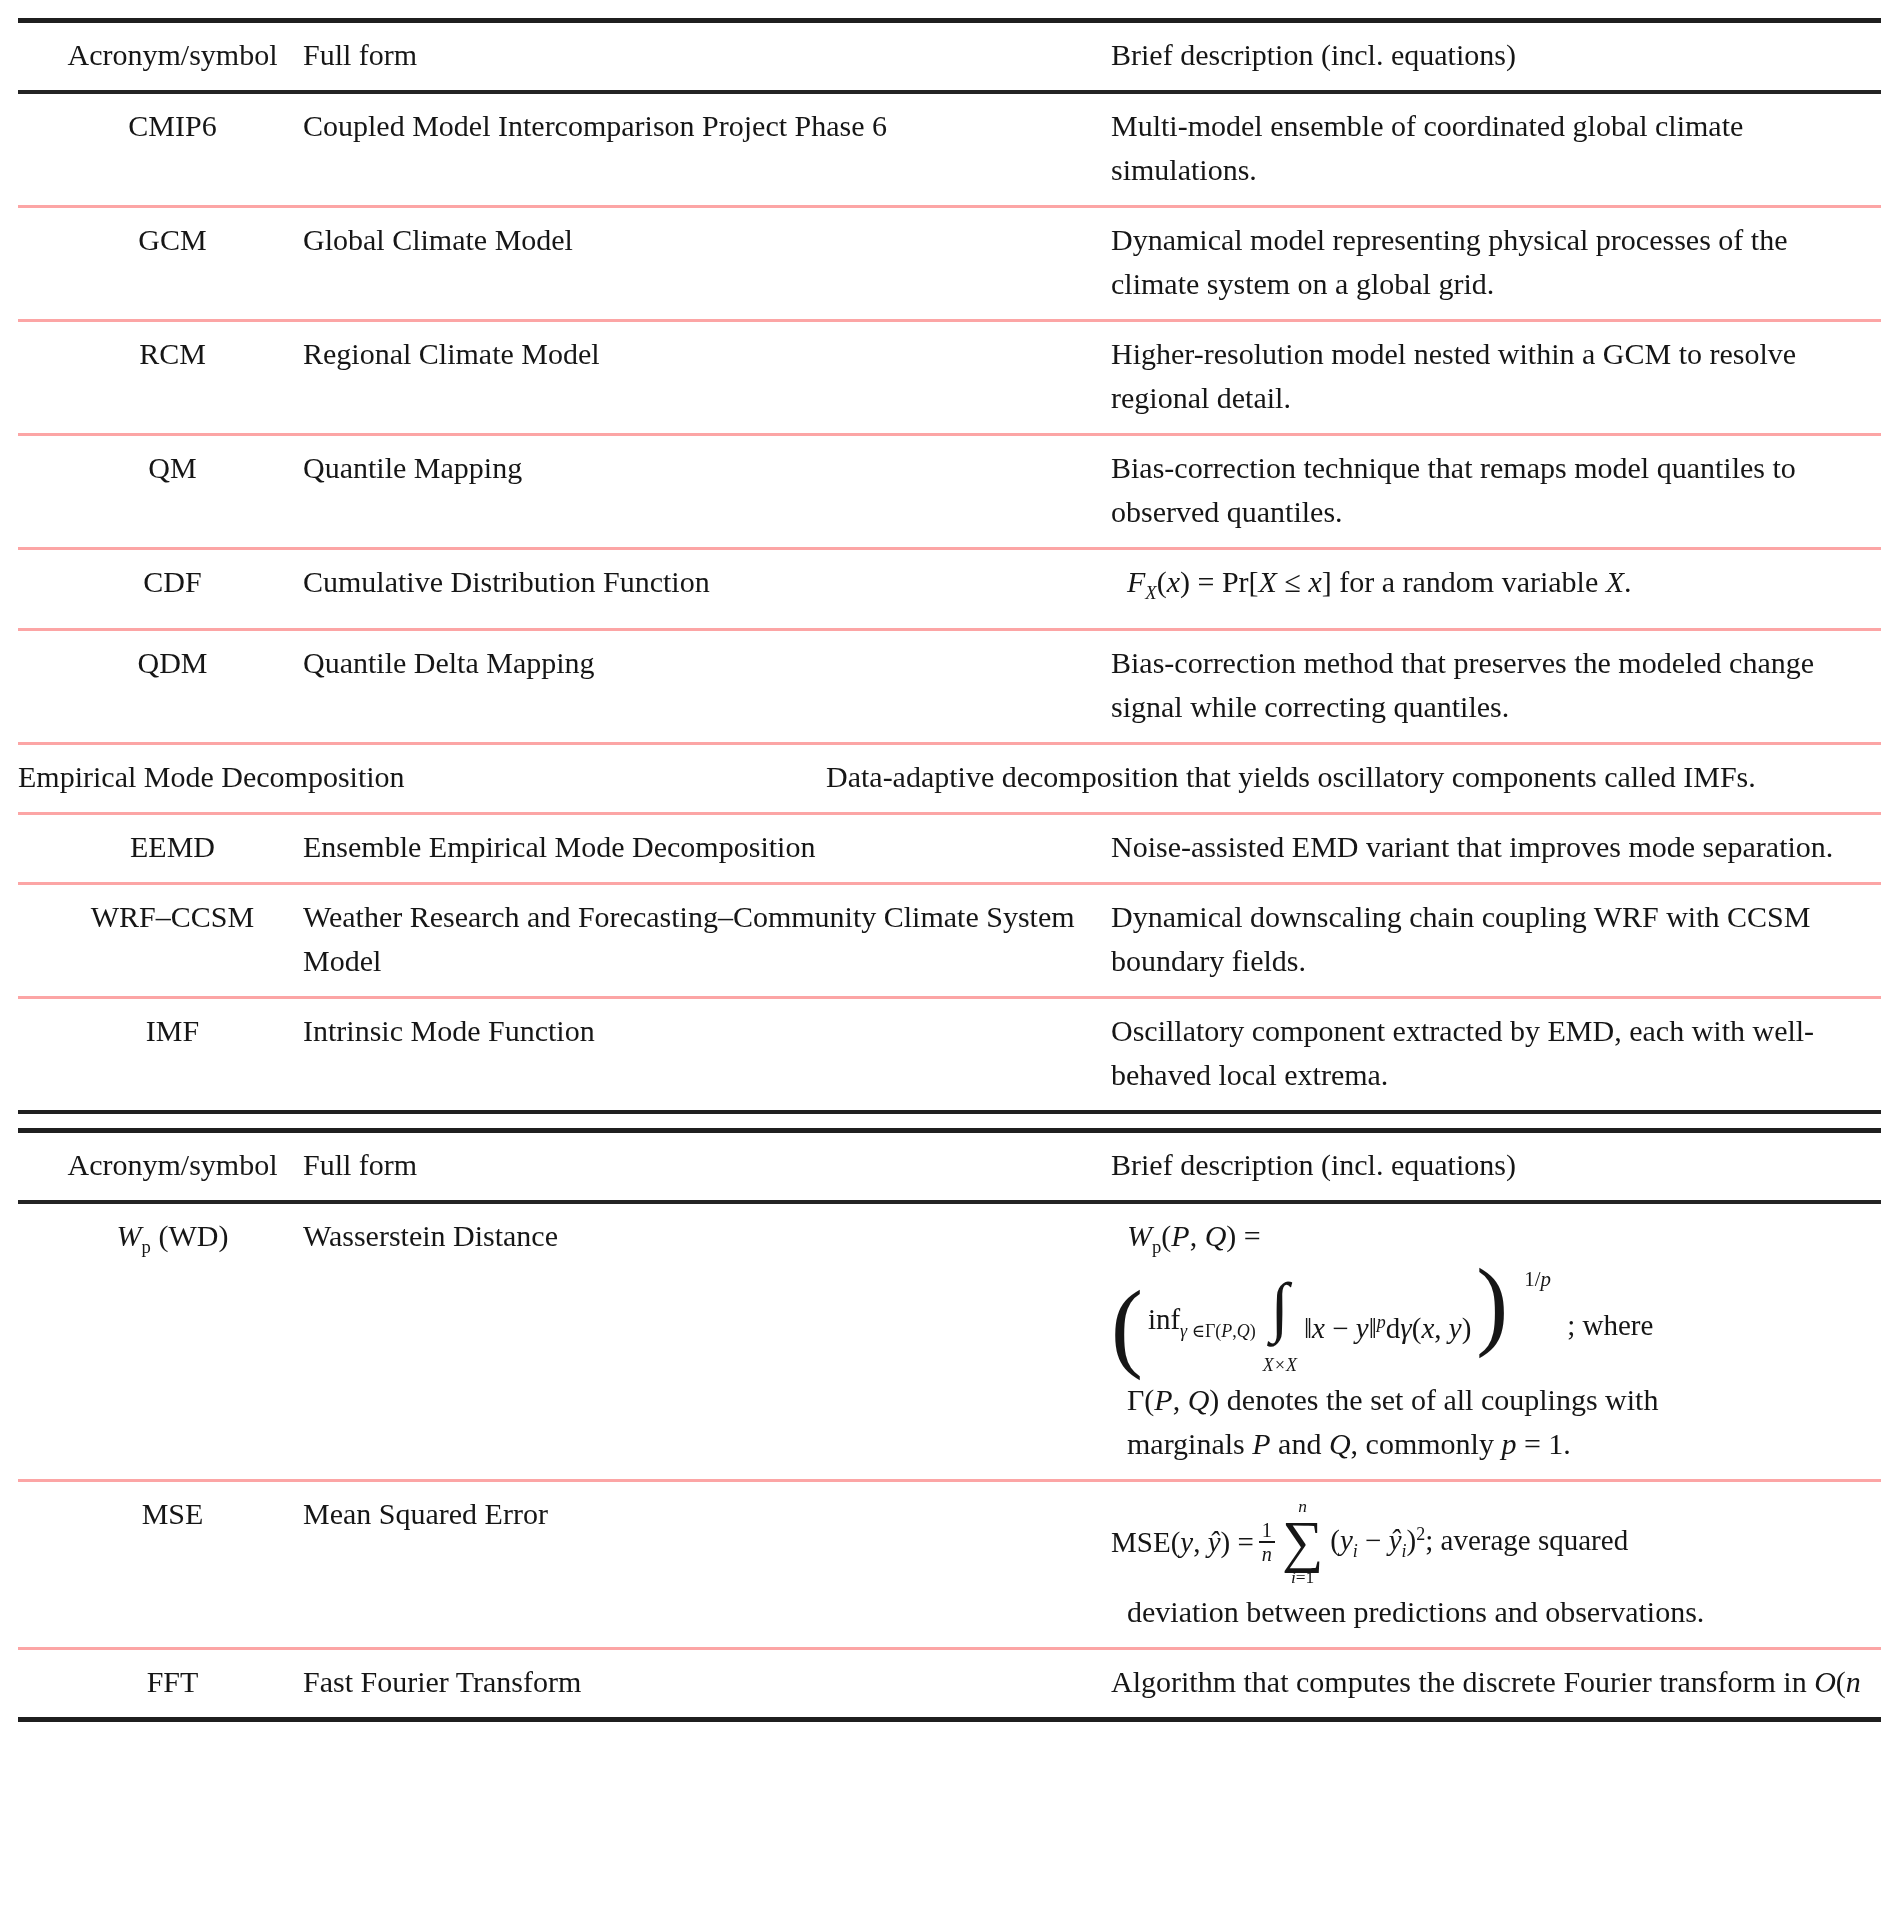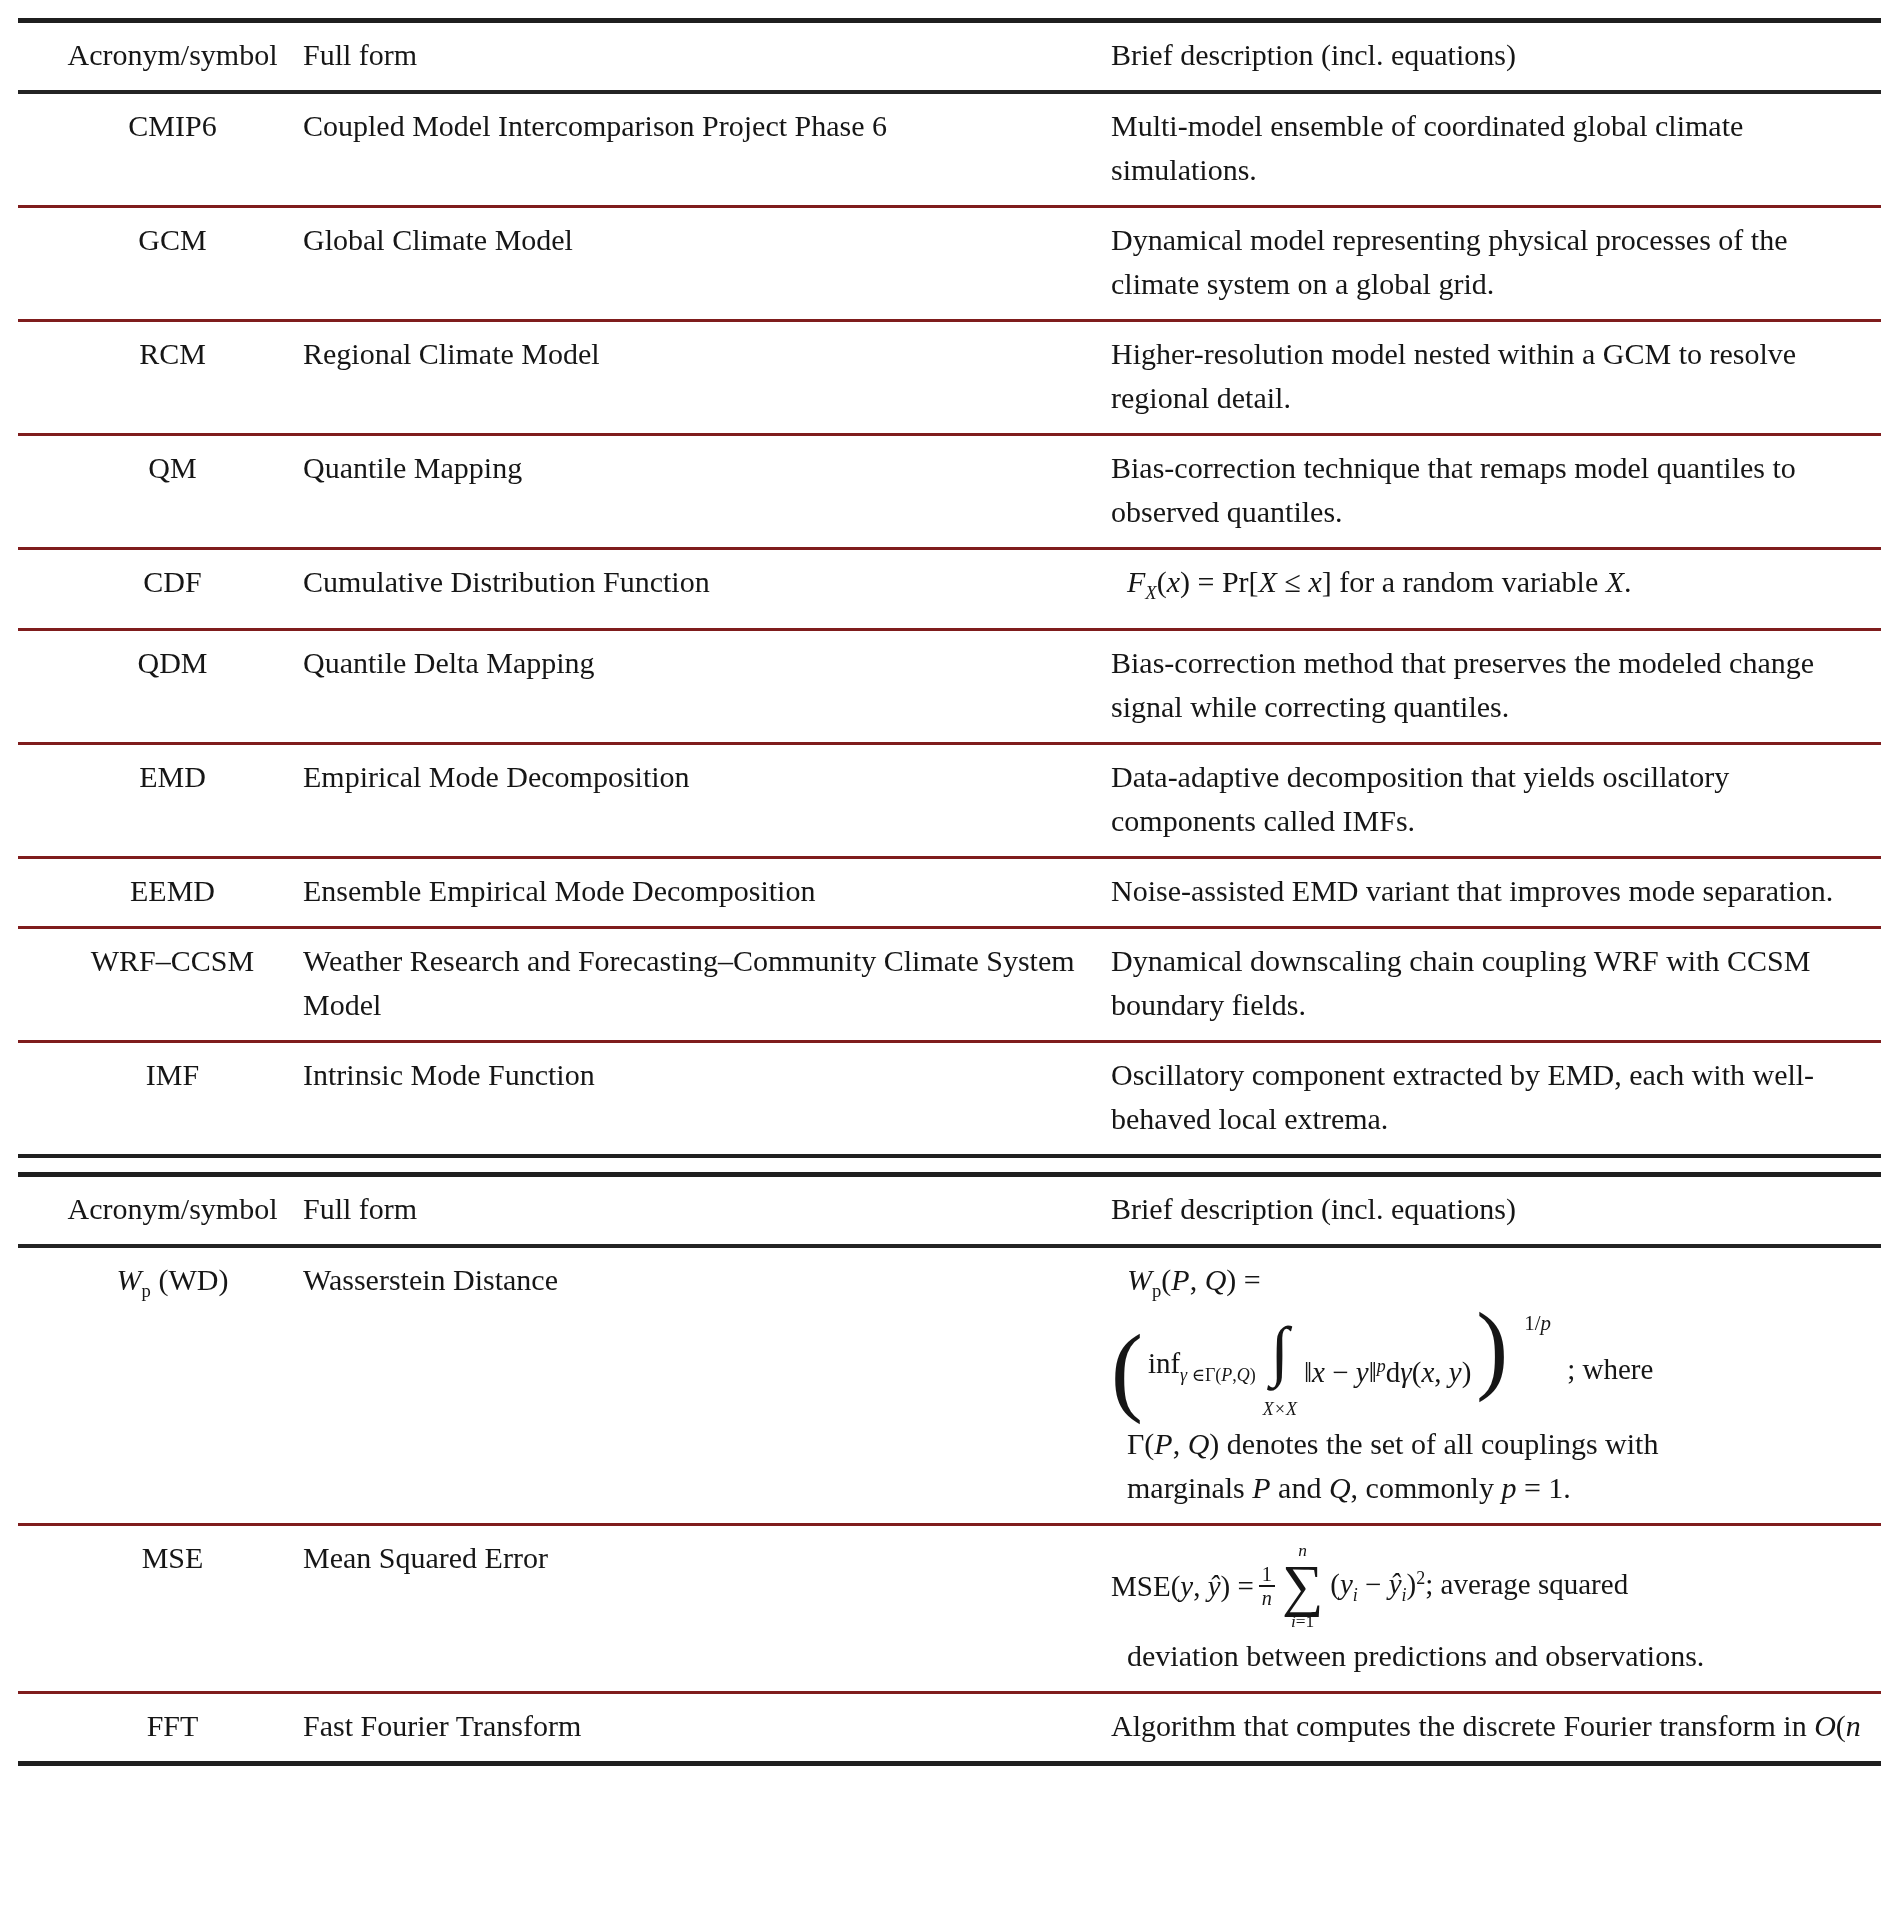--- a/index.html
+++ b/index.html
@@ -5,21 +5,21 @@
   html,body{margin:0;padding:0;background:#ffffff;}
   body{
     width:1892px;height:1931px;
     font-family:"Liberation Serif","DejaVu Serif",serif;
     color:#161616;
     -webkit-font-smoothing:antialiased;
   }
   .page{padding:18px 10px 0 18px;}
   .tbl{border-top:5px solid #1f1f1f;border-bottom:4px solid #1f1f1f;width:1863px;}
   .t2{margin-top:14px;border-top:5px solid #1f1f1f;border-bottom:5px solid #1f1f1f;}
-  .row{display:flex;border-top:3px solid #7f1d1d;font-size:30px;line-height:44px;}
+  .row{display:flex;border-top:3px solid #fca5a5;font-size:30px;line-height:44px;}
   .row.first{border-top:none;}
   .hdr{border-top:none;border-bottom:4px solid #242424;}
   .cell{padding:10px 0 13px 0;}
   .c1{width:261px;padding-left:24px;flex:none;text-align:center;}
   .c2{width:794px;flex:none;padding-right:14px;}
   .c3{flex:1;padding-right:10px;}
   
   .m-i{font-style:italic;}
   .m-cal{font-style:italic;}
   .m-sub{font-size:62%;vertical-align:-0.38em;}
@@ -89,21 +89,20 @@
       <div class="cell c3"><span class="eq-line"><span class="m-i">F</span><span class="m-subi">X</span><span>(</span><span class="m-i">x</span><span>) = Pr[</span><span class="m-i">X</span><span> ≤ </span><span class="m-i">x</span><span>] for a random variable </span><span class="m-i">X</span><span>.</span></span></div>
     </div>
 
     <div class="row">
       <div class="cell c1">QDM</div>
       <div class="cell c2">Quantile Delta Mapping</div>
       <div class="cell c3">Bias-correction method that preserves the modeled change signal while correcting quantiles.</div>
     </div>
 
     <div class="row">
-      <div class="cell c1">EMD</div>
       <div class="cell c2">Empirical Mode Decomposition</div>
       <div class="cell c3">Data-adaptive decomposition that yields oscillatory components called IMFs.</div>
     </div>
 
     <div class="row">
       <div class="cell c1">EEMD</div>
       <div class="cell c2">Ensemble Empirical Mode Decomposition</div>
       <div class="cell c3">Noise-assisted EMD variant that improves mode separation.</div>
     </div>
 

